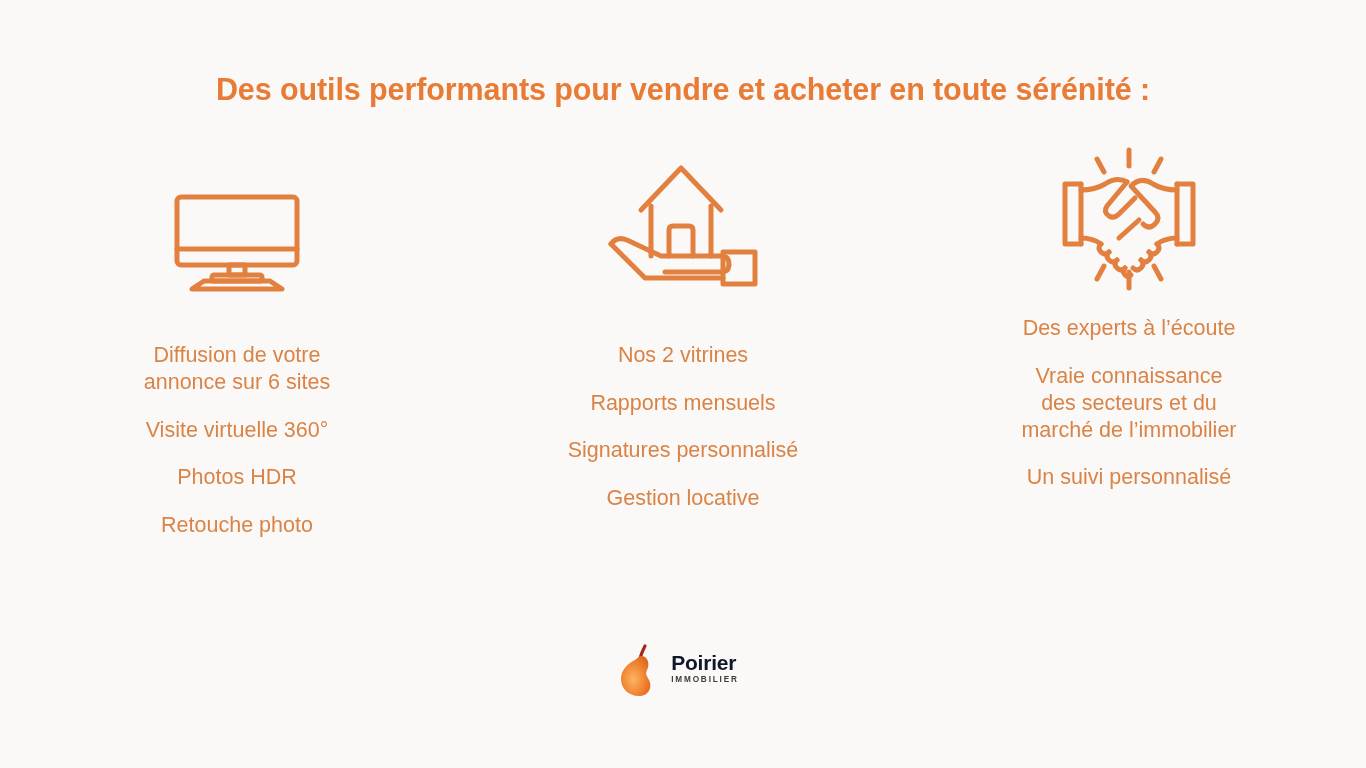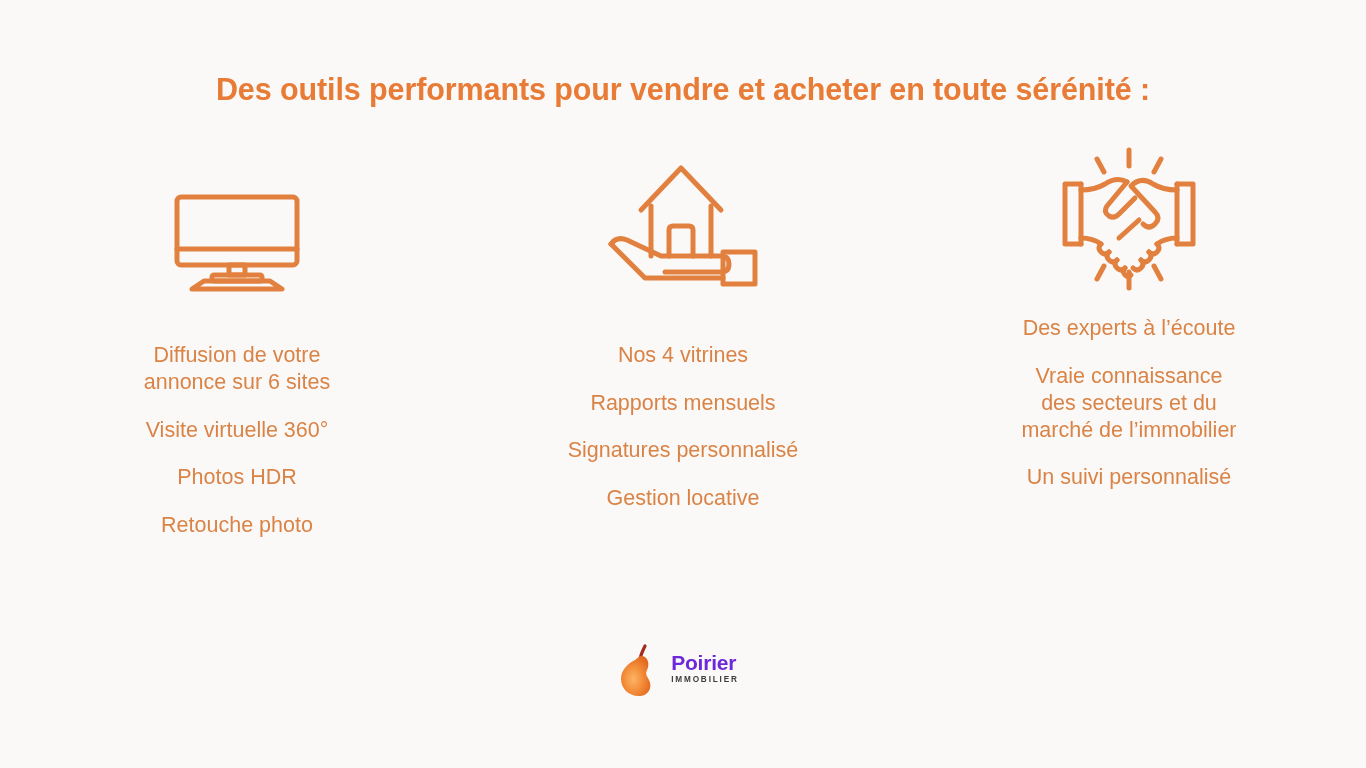--- a/index.html
+++ b/index.html
@@ -110,21 +110,21 @@
   .brand-logo svg { display: block; }
   .brand-text {
     margin-left: 4px;
     display: flex;
     flex-direction: column;
     justify-content: center;
   }
   .brand-name {
     font-size: 21px;
     font-weight: bold;
-    color: #6d28d9;
+    color: #0f172a;
     line-height: 20px;
     letter-spacing: -0.2px;
   }
   .brand-sub {
     font-size: 8.2px;
     font-weight: bold;
     color: #3C3C3C;
     letter-spacing: 1.85px;
     line-height: 11px;
     margin-top: 1px;
@@ -174,21 +174,21 @@
 
         <path d="M66 96 L66 70 Q66 66 70 66 L86 66 Q90 66 90 70 L90 96"></path>
 
         <path d="M8 84 Q14 76 24 80 L58 96 L118 96 Q126 96 126 104 Q126 112 118 112 L62 112"></path>
         <path d="M8 84 L42 118 L120 118"></path>
 
         <rect x="120" y="92" width="32" height="32"></rect>
       </svg>
     </div>
     <ul class="feature-list">
-      <li class="feature-item">Nos 4 vitrines</li>
+      <li class="feature-item">Nos 2 vitrines</li>
       <li class="feature-item">Rapports mensuels</li>
       <li class="feature-item">Signatures personnalisé</li>
       <li class="feature-item">Gestion locative</li>
     </ul>
   </div>
 
   <div class="column col-3">
     <div class="icon-slot">
       <svg width="140" height="146" viewBox="0 0 140 146" fill="none" stroke="#E2813F" stroke-width="5" stroke-linecap="round" stroke-linejoin="round">
 

